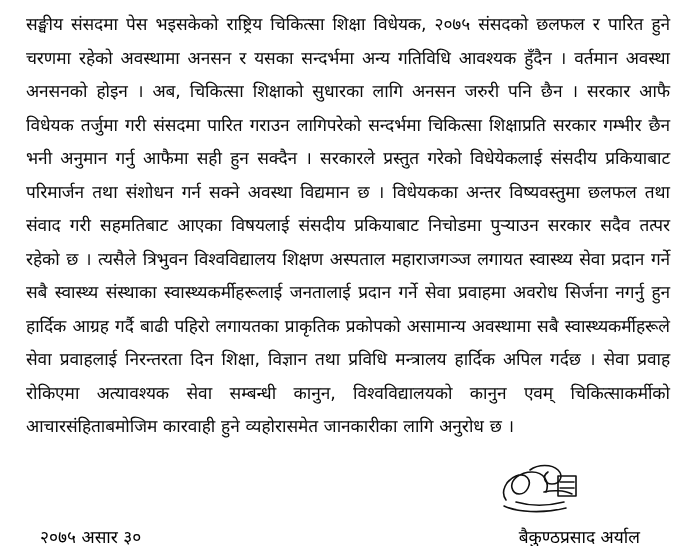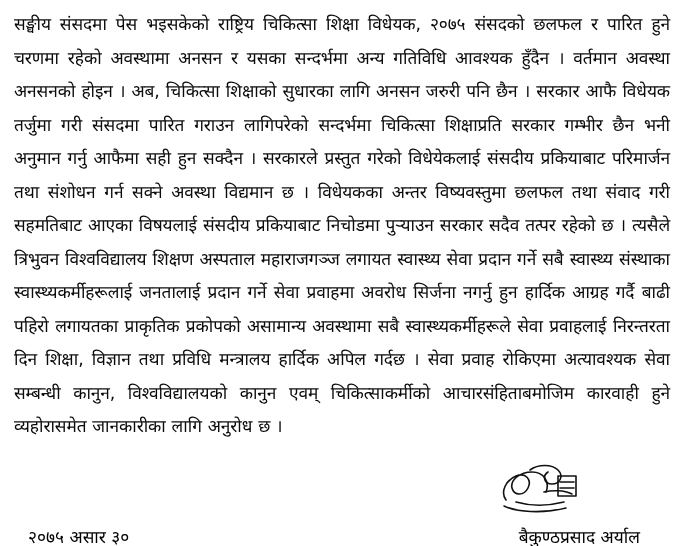--- a/index.html
+++ b/index.html
@@ -13,21 +13,21 @@
     overflow: hidden;
     font-family: "DejaVu Sans", sans-serif;
     color: #000000;
   }
   .page {
     position: relative;
     width: 684px;
     height: 402px;
     background: #ffffff;
     box-sizing: border-box;
-    padding: 8px 14px 0 14px;
+    padding: 8px 14px 0 26px;
   }
   .body-text {
     font-family: "DejaVu Sans", sans-serif;
     font-size: 17.3px;
     line-height: 33.5px;
     text-align: justify;
     text-justify: inter-word;
     letter-spacing: -0.1px;
     word-spacing: 0.5px;
     color: #0a0a0a;

